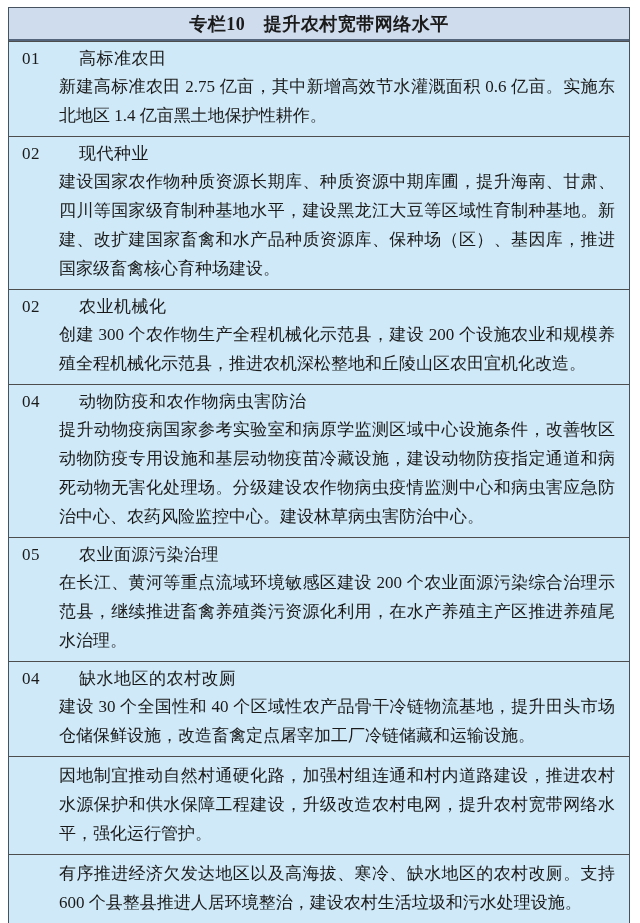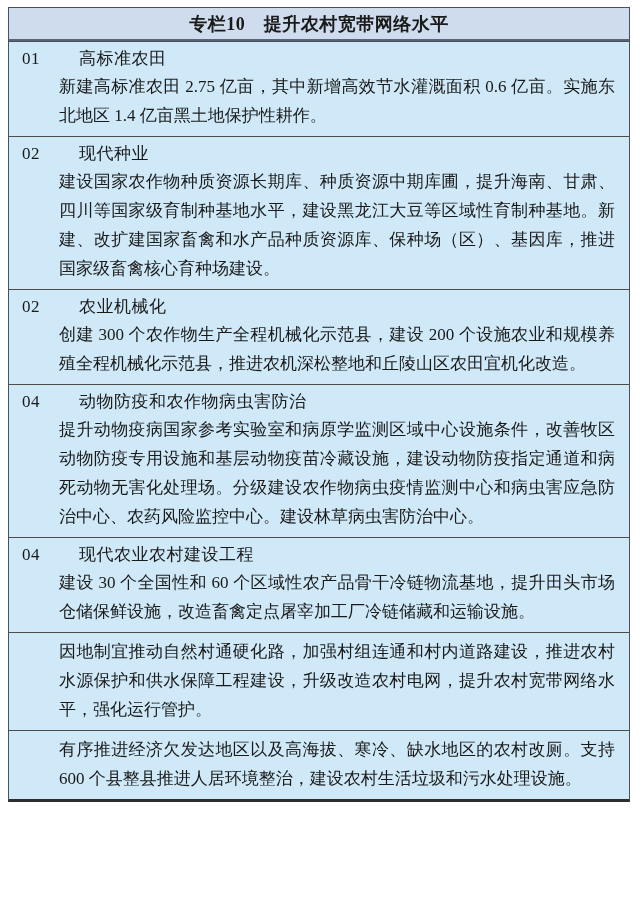--- a/index.html
+++ b/index.html
@@ -96,27 +96,34 @@
   </div>
 
   <div class="section-row">
     <div class="row-head">
       <span class="section-num">04</span>
       <span class="section-heading">动物防疫和农作物病虫害防治</span>
     </div>
     <div class="section-body">提升动物疫病国家参考实验室和病原学监测区域中心设施条件，改善牧区动物防疫专用设施和基层动物疫苗冷藏设施，建设动物防疫指定通道和病死动物无害化处理场。分级建设农作物病虫疫情监测中心和病虫害应急防治中心、农药风险监控中心。建设林草病虫害防治中心。</div>
   </div>
 
+  <div class="section-row">
+    <div class="row-head">
+      <span class="section-num">05</span>
+      <span class="section-heading">农业面源污染治理</span>
+    </div>
+    <div class="section-body">在长江、黄河等重点流域环境敏感区建设 200 个农业面源污染综合治理示范县，继续推进畜禽养殖粪污资源化利用，在水产养殖主产区推进养殖尾水治理。</div>
+  </div>
 
   <div class="section-row">
     <div class="row-head">
       <span class="section-num">04</span>
-      <span class="section-heading">现代农业农村建设工程</span>
+      <span class="section-heading">缺水地区的农村改厕</span>
     </div>
-    <div class="section-body">建设 30 个全国性和 60 个区域性农产品骨干冷链物流基地，提升田头市场仓储保鲜设施，改造畜禽定点屠宰加工厂冷链储藏和运输设施。</div>
+    <div class="section-body">建设 30 个全国性和 40 个区域性农产品骨干冷链物流基地，提升田头市场仓储保鲜设施，改造畜禽定点屠宰加工厂冷链储藏和运输设施。</div>
   </div>
 
   <div class="section-row">
     <div class="section-body">因地制宜推动自然村通硬化路，加强村组连通和村内道路建设，推进农村水源保护和供水保障工程建设，升级改造农村电网，提升农村宽带网络水平，强化运行管护。</div>
   </div>
 
   <div class="section-row">
     <div class="section-body">有序推进经济欠发达地区以及高海拔、寒冷、缺水地区的农村改厕。支持 600 个县整县推进人居环境整治，建设农村生活垃圾和污水处理设施。</div>
   </div>
 

